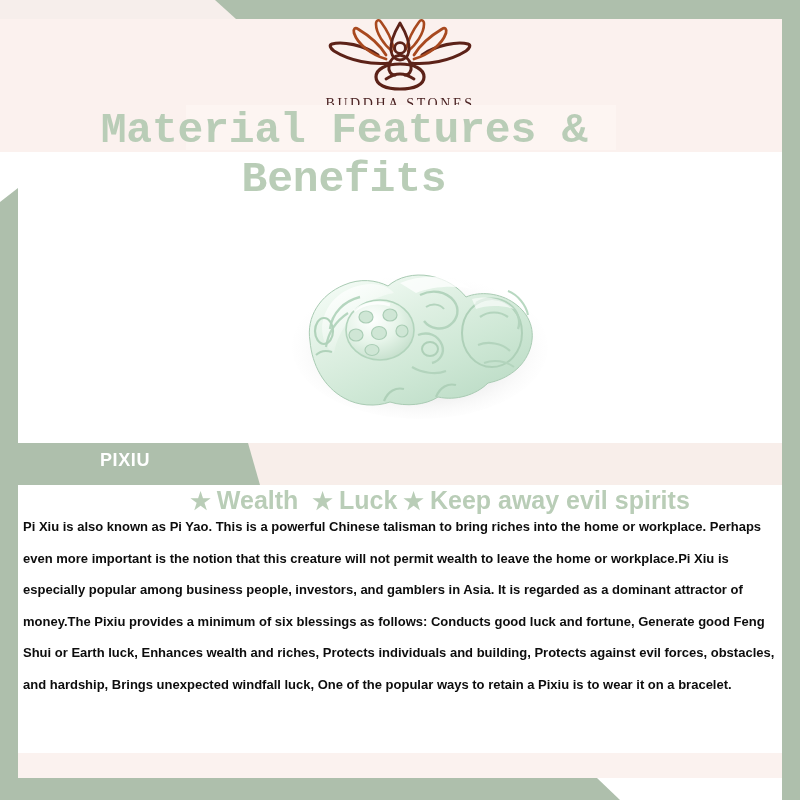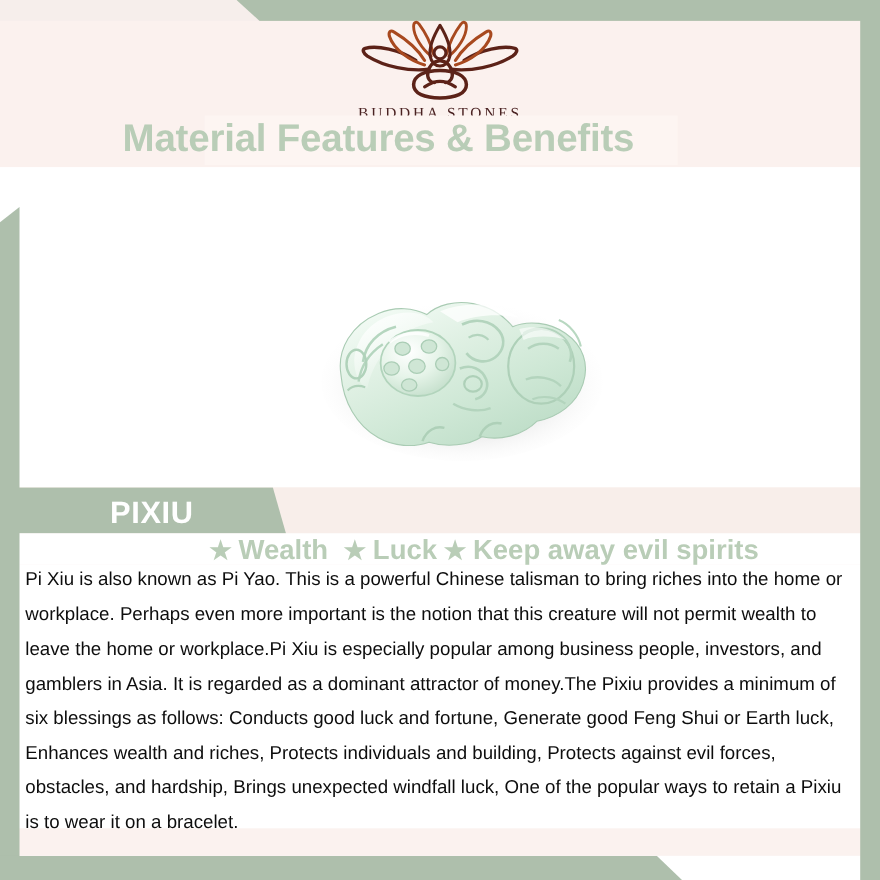--- a/index.html
+++ b/index.html
@@ -109,26 +109,26 @@
     height: 45px;
     background: #fdf5f2;
     z-index: 3;
   }
   .title-text {
     position: absolute;
     left: 0;
     top: 106px;
     width: 688px;
     text-align: center;
-    font-size: 35px;
+    font-size: 43px;
     font-weight: bold;
     color: #b9cdb7;
     letter-spacing: -0.2px;
     z-index: 4;
-    font-family: Liberation Sans, sans-serif;
+    font-family: Liberation Mono, monospace;
   }
 
   
   .stage {
     position: absolute;
     left: 0;
     top: 152px;
     width: 800px;
     height: 291px;
     background: #ffffff;
@@ -160,21 +160,21 @@
     width: 260px;
     height: 42px;
     background: #aebfac;
     clip-path: polygon(0 0, 248px 0, 260px 42px, 0 42px);
     z-index: 2;
   }
   .band-label {
     position: absolute;
     left: 100px;
     top: 450px;
-    font-size: 28px;
+    font-size: 18px;
     font-weight: bold;
     color: #ffffff;
     letter-spacing: 0.6px;
     z-index: 3;
   }
 
   
   .benefits {
     position: absolute;
     left: 0;
@@ -227,22 +227,22 @@
     width: 800px;
     height: 240px;
     background: #ffffff;
     z-index: 1;
   }
   .desc-text {
     position: absolute;
     left: 23px;
     top: 511px;
     width: 756px;
-    font-size: 17px;
-    font-weight: normal;
+    font-size: 13px;
+    font-weight: bold;
     line-height: 31.5px;
     color: #0d0d0d;
     z-index: 3;
     text-align: left;
   }
 </style>
 </head>
 <body>
 
 <div id="poster">

